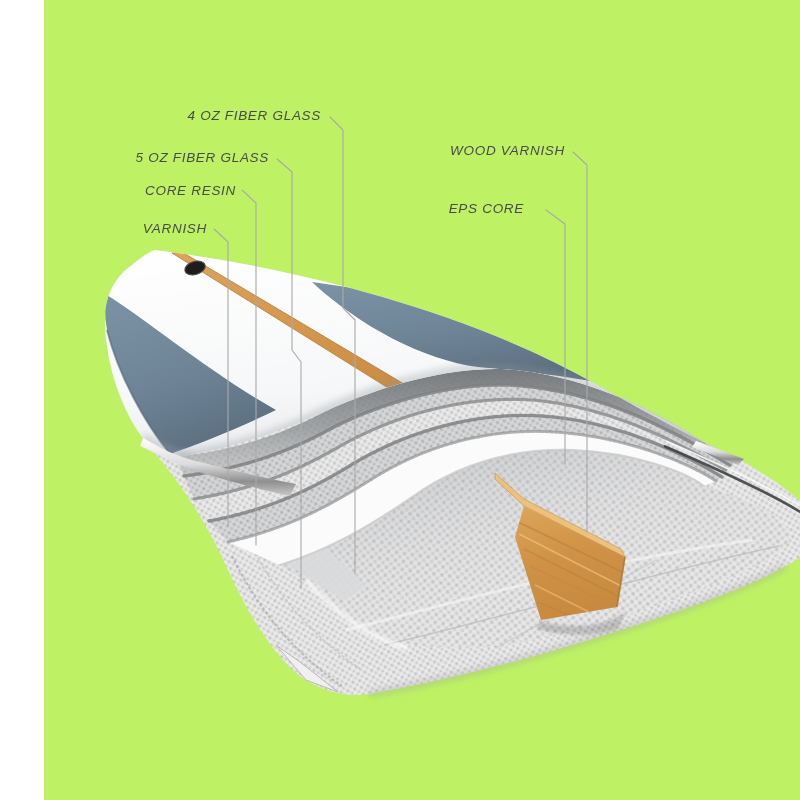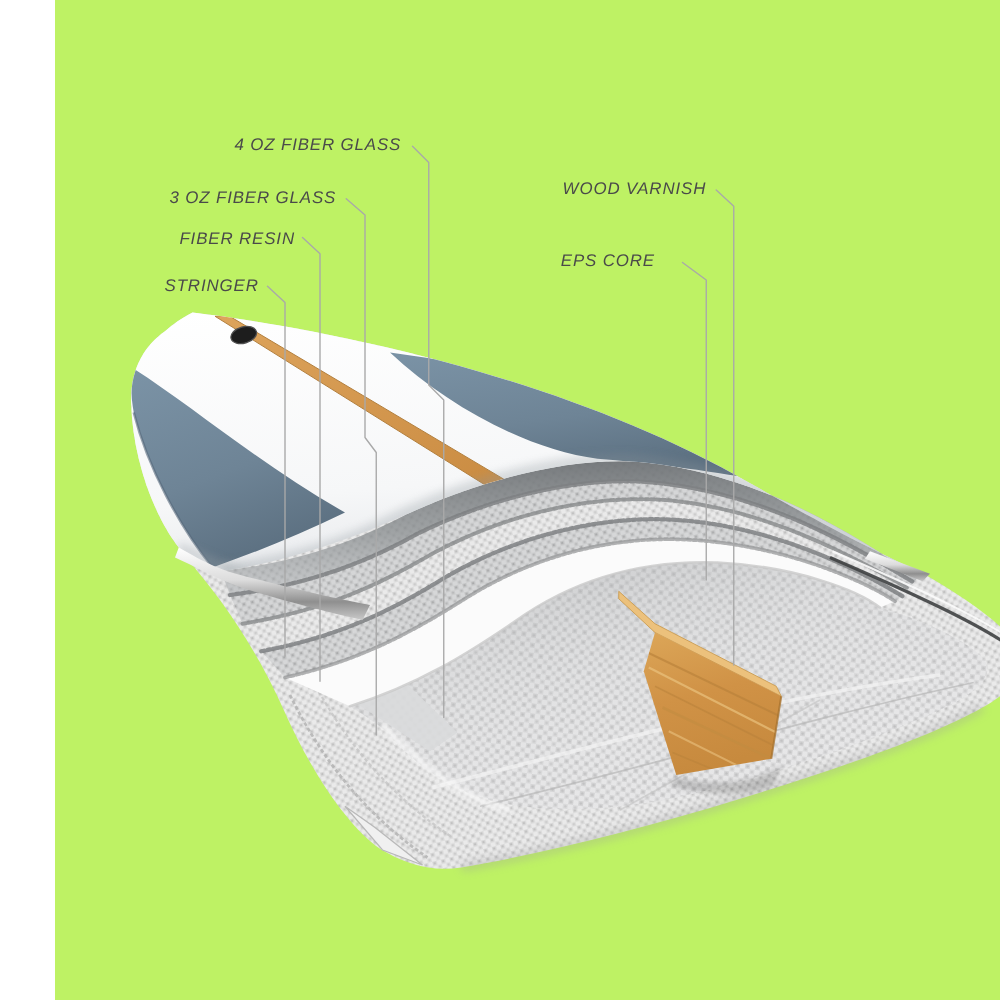--- a/index.html
+++ b/index.html
@@ -219,23 +219,23 @@
     <path d="M233,159 L248,172 L248,350 L257,362 L257,588"></path>
     <path d="M198,190 L212,203 L212,545"></path>
     <path d="M170,229 L184,242 L184,525"></path>
     <path d="M529,152 L543,165 L543,532"></path>
     <path d="M502,210 L521,224 L521,464"></path>
   </g>
 </svg>
 
 <div class="diagram-label" style="right:523px;top:108px;">4 OZ FIBER GLASS</div>
 
-<div class="diagram-label" style="right:575px;top:150px;">3 OZ FIBER GLASS</div>
-
-<div class="diagram-label" style="right:608px;top:183px;">FIBER RESIN</div>
-
-<div class="diagram-label" style="right:637px;top:221px;">STRINGER</div>
+<div class="diagram-label" style="right:575px;top:150px;">5 OZ FIBER GLASS</div>
+
+<div class="diagram-label" style="right:608px;top:183px;">CORE RESIN</div>
+
+<div class="diagram-label" style="right:637px;top:221px;">VARNISH</div>
 
 <div class="diagram-label" style="right:279px;top:143px;">WOOD VARNISH</div>
 
 <div class="diagram-label" style="right:320px;top:201px;">EPS CORE</div>
 
 </div>
 
 </body></html>

